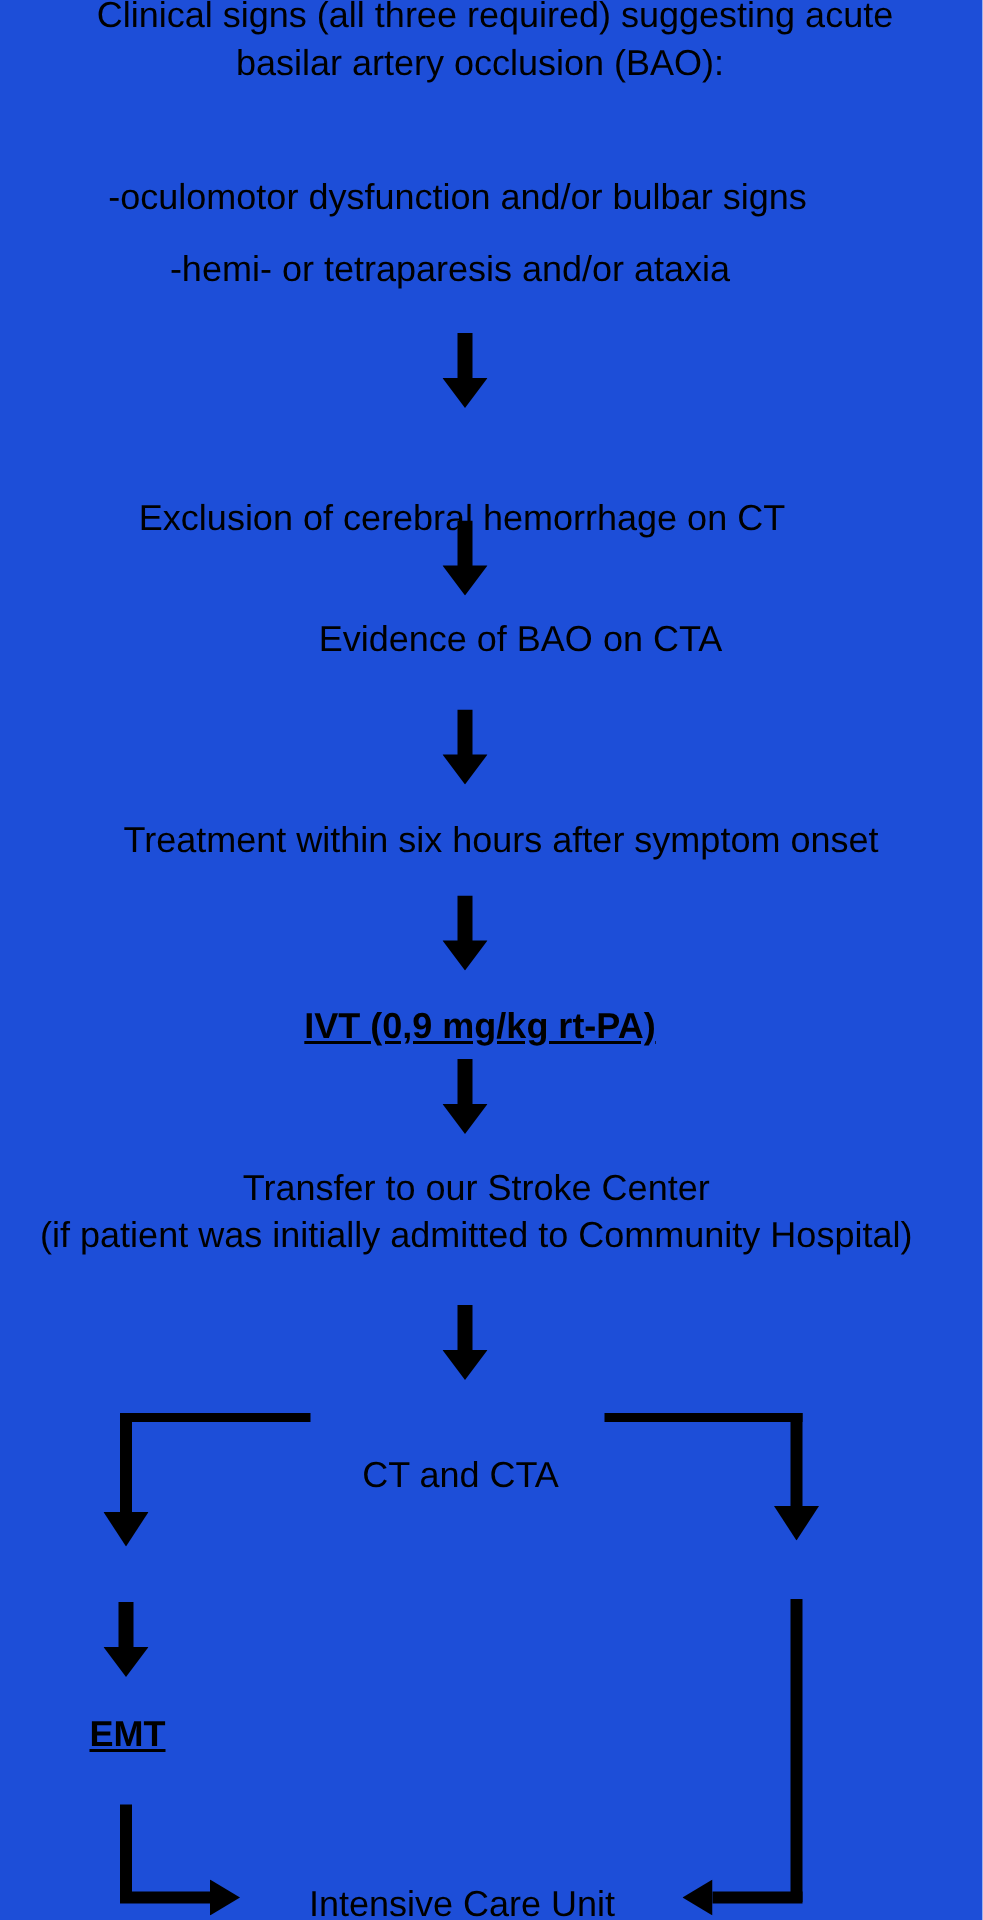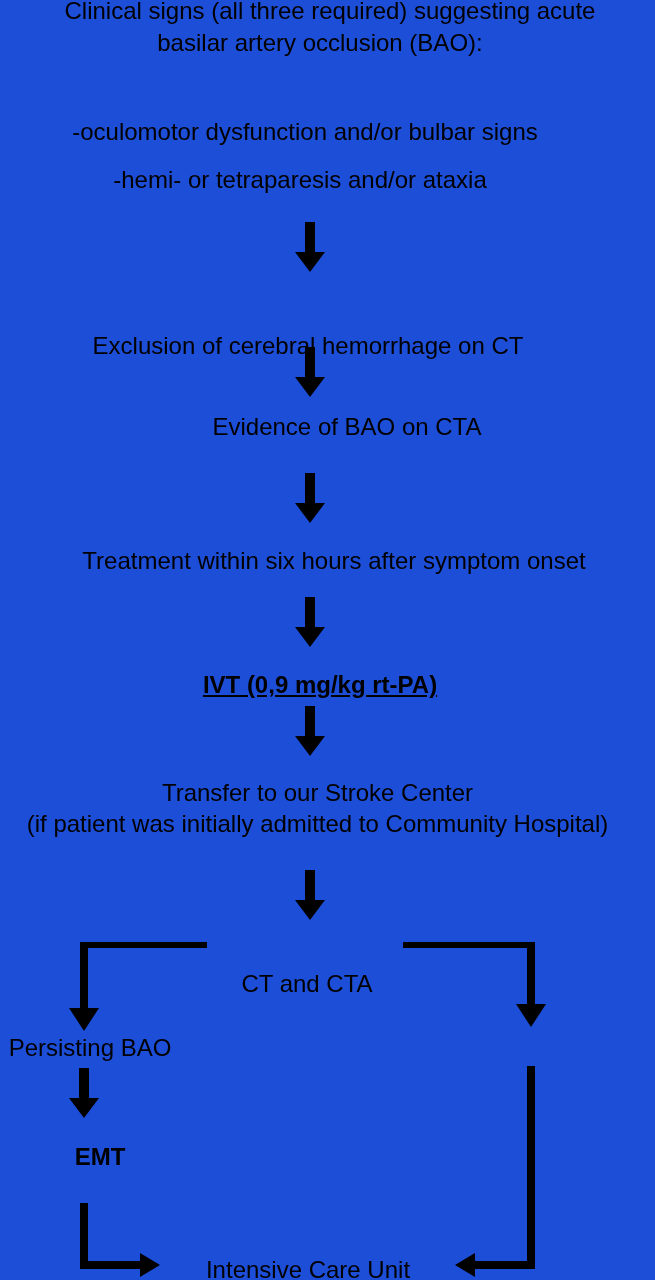--- a/index.html
+++ b/index.html
@@ -107,30 +107,29 @@
         <polygon points="0,0 30,0 15,23" fill="#000"></polygon>
       </svg>
   </div>
   <div class="line" style="left:527px; top:942px; width:8px; height:65px;"></div>
   <div class="arr" style="left:516px; top:1004px;">
     <svg width="30" height="23" viewBox="0 0 30 23">
         <polygon points="0,0 30,0 15,23" fill="#000"></polygon>
       </svg>
   </div>
 
-  <div class="t" style="left:0; top:1032px; width:180px;">Persisting BAO</div>
 
   <div class="arr" style="left:69px; top:1068px;">
     <svg width="30" height="50" viewBox="0 0 30 50">
         <rect x="10" y="0" width="10" height="32" fill="#000"></rect>
         <polygon points="0,30 30,30 15,50" fill="#000"></polygon>
       </svg>
   </div>
 
-  <div class="t b" style="left:15px; top:1141px; width:170px;">EMT</div>
+  <div class="t b" style="left:0; top:1141px; width:170px;text-decoration:underline;">EMT</div>
 
   <div class="line" style="left:80px; top:1203px; width:8px; height:65px;"></div>
   <div class="line" style="left:80px; top:1261px; width:62px; height:8px;"></div>
   <div class="arr" style="left:140px; top:1253px;">
     <svg width="20" height="24" viewBox="0 0 20 24">
         <polygon points="0,0 0,24 20,12" fill="#000"></polygon>
       </svg>
   </div>
 
   <div class="line" style="left:527px; top:1066px; width:8px; height:202px;"></div>

